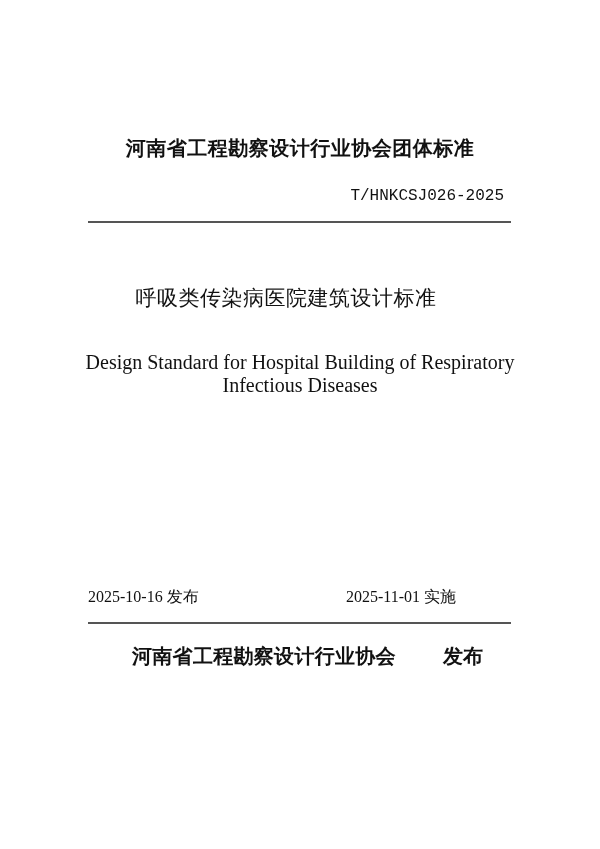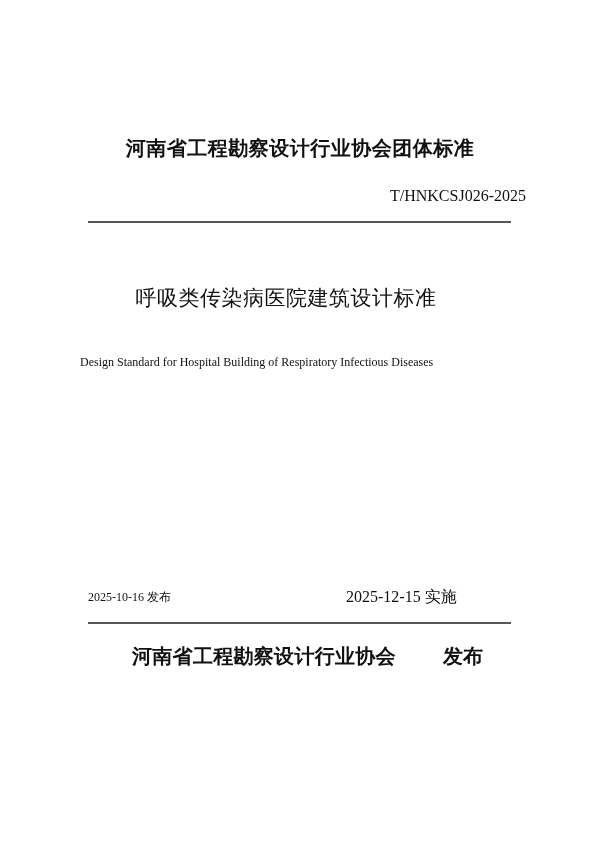--- a/index.html
+++ b/index.html
@@ -1,45 +1,45 @@
 <!DOCTYPE html>
 <html><head>
 <meta charset="utf-8">
 <style>
   html, body { margin:0; padding:0; background:#ffffff; }
   body { width:600px; height:849px; position:relative; overflow:hidden; color:#111111; }
   .abs { position:absolute; }
   .sans { font-family: "DejaVu Sans", "Liberation Sans", sans-serif; }
   .serif { font-family: "Liberation Serif", "DejaVu Serif", serif; }
   .org-top { left:0; width:600px; top:135px; text-align:center; font-size:20px; font-weight:bold; letter-spacing:0.5px; line-height:26px; }
-  .std-no { right:74px; top:186px; font-size:16px; line-height:20px; }
+  .std-no { right:96px; top:186px; font-size:16px; line-height:20px;font-family:Liberation Mono, monospace; }
   .rule { height:2px; background:#555555; }
   .rule-top { left:88px; top:221px; width:423px; }
   .rule-bottom { left:88px; top:622px; width:423px; }
   .title-cn { left:0; width:572px; top:284px; text-align:center; font-size:21px; line-height:28px; letter-spacing:0.5px; }
-  .title-en { left:80px; width:440px; top:351px; font-size:12px; line-height:23px; }
-  .date-pub { left:88px; top:587px; font-size:12px; line-height:20px; }
+  .title-en { left:80px; width:440px; top:351px; text-align:center; font-size:20px; line-height:23px; }
+  .date-pub { left:88px; top:587px; font-size:16px; line-height:20px; }
   .date-impl { left:346px; top:587px; font-size:16px; line-height:20px; }
   .issuer { left:132px; top:643px; font-size:20px; font-weight:bold; line-height:26px; letter-spacing:0.3px; }
   .issuer-action { left:427px; top:643px; font-size:20px; font-weight:bold; line-height:26px;margin-left:16px; }
 </style>
 </head>
 <body>
 
 <div class="abs org-top sans">河南省工程勘察设计行业协会团体标准</div>
 
 <div class="abs std-no serif">T/HNKCSJ026-2025</div>
 
 <div class="abs rule rule-top"></div>
 
 <div class="abs title-cn sans">呼吸类传染病医院建筑设计标准</div>
 
 <div class="abs title-en serif">Design Standard for Hospital Building of Respiratory Infectious Diseases</div>
 
 <div class="abs date-pub serif">2025-10-16 发布</div>
 
-<div class="abs date-impl serif">2025-12-15 实施</div>
+<div class="abs date-impl serif">2025-11-01 实施</div>
 
 <div class="abs rule rule-bottom"></div>
 
 <div class="abs issuer sans">河南省工程勘察设计行业协会</div>
 
 <div class="abs issuer-action sans">发布</div>
 
 </body></html>

